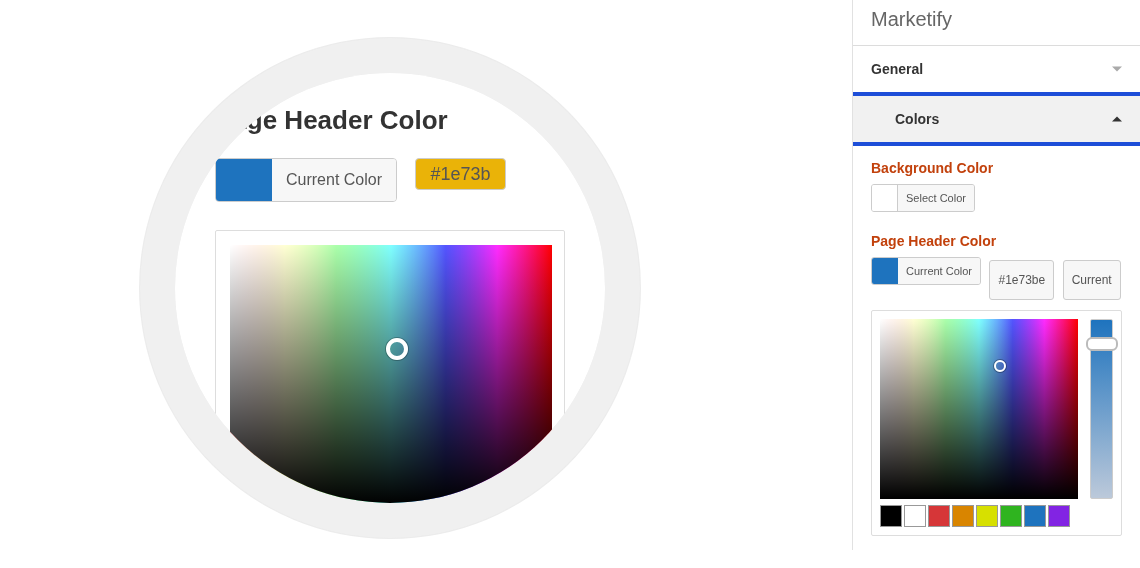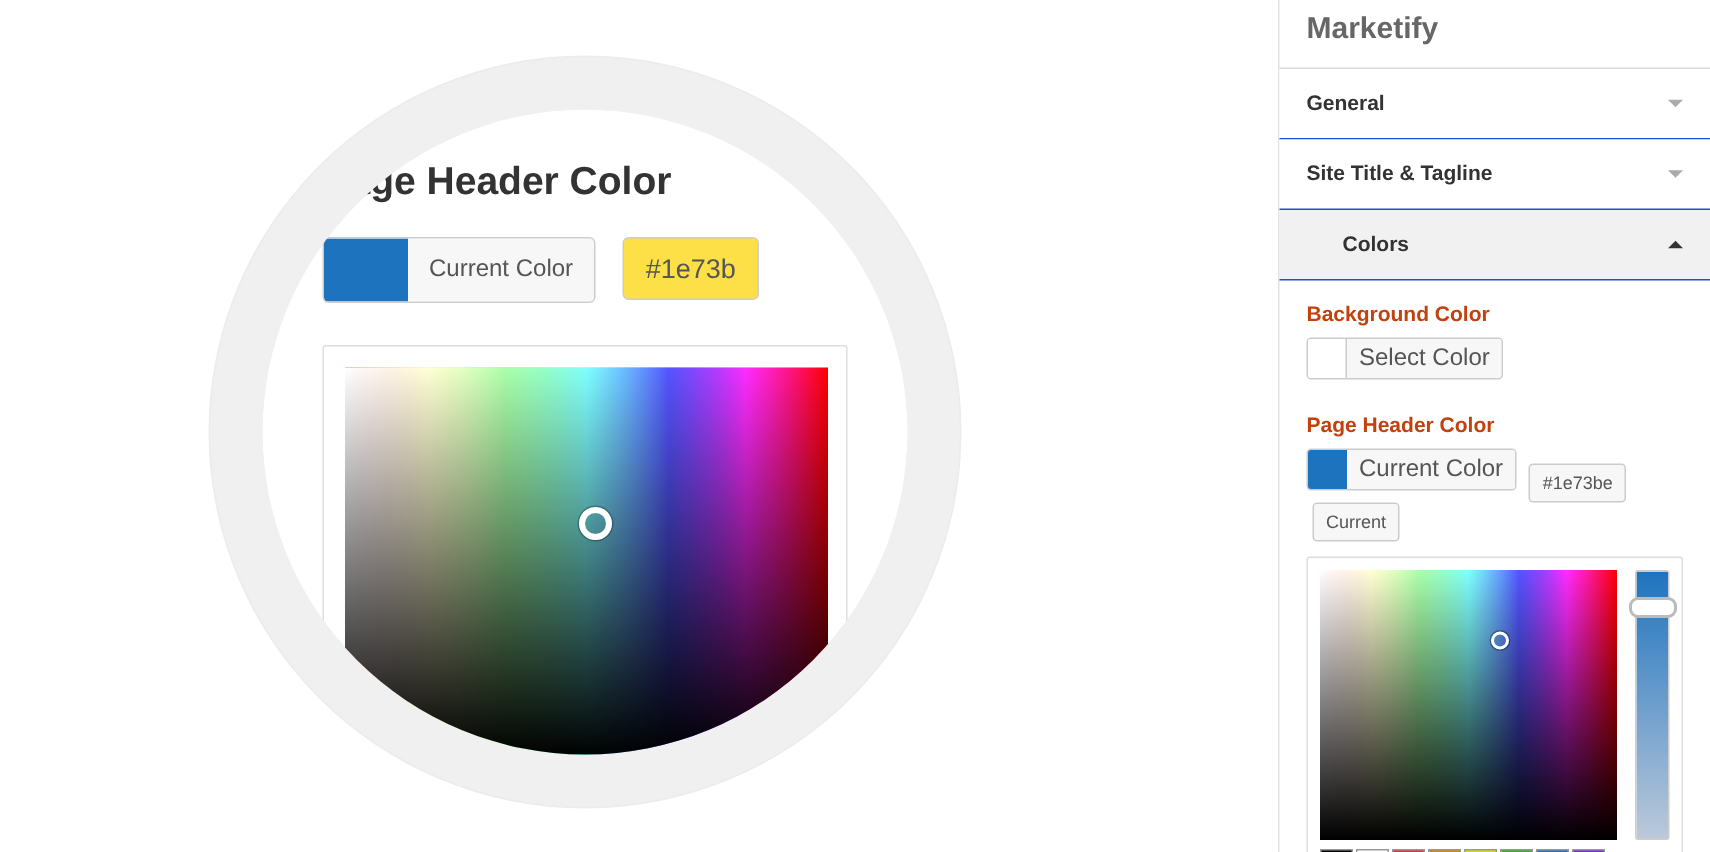--- a/index.html
+++ b/index.html
@@ -7,28 +7,28 @@
 
   
   .panel {
     position:absolute;
     top:0; right:0;
     width:288px;
     border-left:1px solid #e1e1e1;
     background:#fff;
   }
   .panel-title {
-    font-size:20px; font-weight:700; color:#666;
+    font-size:20px; font-weight:400; color:#666;
     padding:8px 18px 14px;
   }
   .divider{ width:100%; height:1px; background:#dcdcdc; }
   .section {
     position:relative;
     padding:14px 18px;
-    border-bottom:1px solid #1d4ed8;
+    border-bottom:4px solid #1d4ed8;
     cursor:pointer;
     background:#fff;
   }
   .section.expanded { background:#f1f1f1;padding-left:42px; }
   .section-label{ font-size:14px; font-weight:600; color:#333; }
   .chevron{
     position:absolute; right:18px; top:50%; transform:translateY(-50%);
     width:0; height:0;
     border-left:5px solid transparent;
     border-right:5px solid transparent;
@@ -36,24 +36,24 @@
   .chevron.down{ border-top:5px solid #aaa; }
   .chevron.up{ border-bottom:5px solid #333; }
   .section-body{ padding:14px 18px; }
   .sub-label{
     font-size:14px; font-weight:600; color:#c2410c;
     margin-bottom:8px;
   }
 
   .swatch-box{ display:inline-flex; border:1px solid #ccc; border-radius:3px; overflow:hidden; background:#f7f7f7; }
   .swatch{ width:26px; height:26px; }
-  .btn-label{ display:flex; align-items:center; padding:0 8px; font-size:16px; color:#555; background:#f7f7f7; }
+  .btn-label{ display:flex; align-items:center; padding:0 8px; font-size:11px; color:#555; background:#f7f7f7; }
   .mini-btn{
     display:inline-flex; align-items:center;
-    height:26px; padding:0 8px;
+    height:40px; padding:0 8px;
     border:1px solid #ccc; border-radius:3px;
     background:#f7f7f7; font-size:12px; color:#555;
     margin-left:4px; cursor:pointer;
   }
 
   .picker-wrap{ margin-top:10px; padding:8px; border:1px solid #ddd; border-radius:2px; background:#fff; }
   .picker-row{ display:flex; gap:12px; }
   .sat-grid{
     position:relative; width:202px; height:180px;
     background:
@@ -114,23 +114,23 @@
   }
   .big-title{
     font-size:26px; font-weight:600; color:#333;
     margin-bottom:22px;
   }
   .big-swatch-box{ display:inline-flex; border:1px solid #ccc; border-radius:4px; overflow:hidden; background:#f7f7f7; vertical-align:top;}
   .big-swatch{ width:56px; height:42px; }
   .big-btn-label{ display:flex; align-items:center; padding:0 14px; font-size:16px; color:#555; background:#f7f7f7; }
   .big-hex{
     display:inline-flex; align-items:center;
-    height:42px; padding:0 14px; margin-left:14px;
+    height:32px; padding:0 14px; margin-left:14px;
     border:1px solid #ccc; border-radius:4px;
-    background:#fde047; font-size:18px; color:#555;
+    background:#eab308; font-size:18px; color:#555;
     vertical-align:top;
   }
 
   .big-picker{
     margin-top:28px;
     padding:14px 14px 0 14px;
     border:1px solid #ddd;
     border-radius:2px;
   }
   .big-sat{
@@ -158,24 +158,20 @@
 </style>
 </head>
 <body>
 
 <div class="panel">
   <div class="panel-title">Marketify</div>
   <div class="divider"></div>
 
   <div class="section">
     <span class="section-label">General</span>
-    <span class="chevron down"></span>
-  </div>
-  <div class="section">
-    <span class="section-label">Site Title &amp; Tagline</span>
     <span class="chevron down"></span>
   </div>
   <div class="section expanded">
     <span class="section-label">Colors</span>
     <span class="chevron up"></span>
   </div>
 
   <div class="section-body">
     <div class="sub-label">Background Color</div>
     <div style="margin-bottom:18px;">

